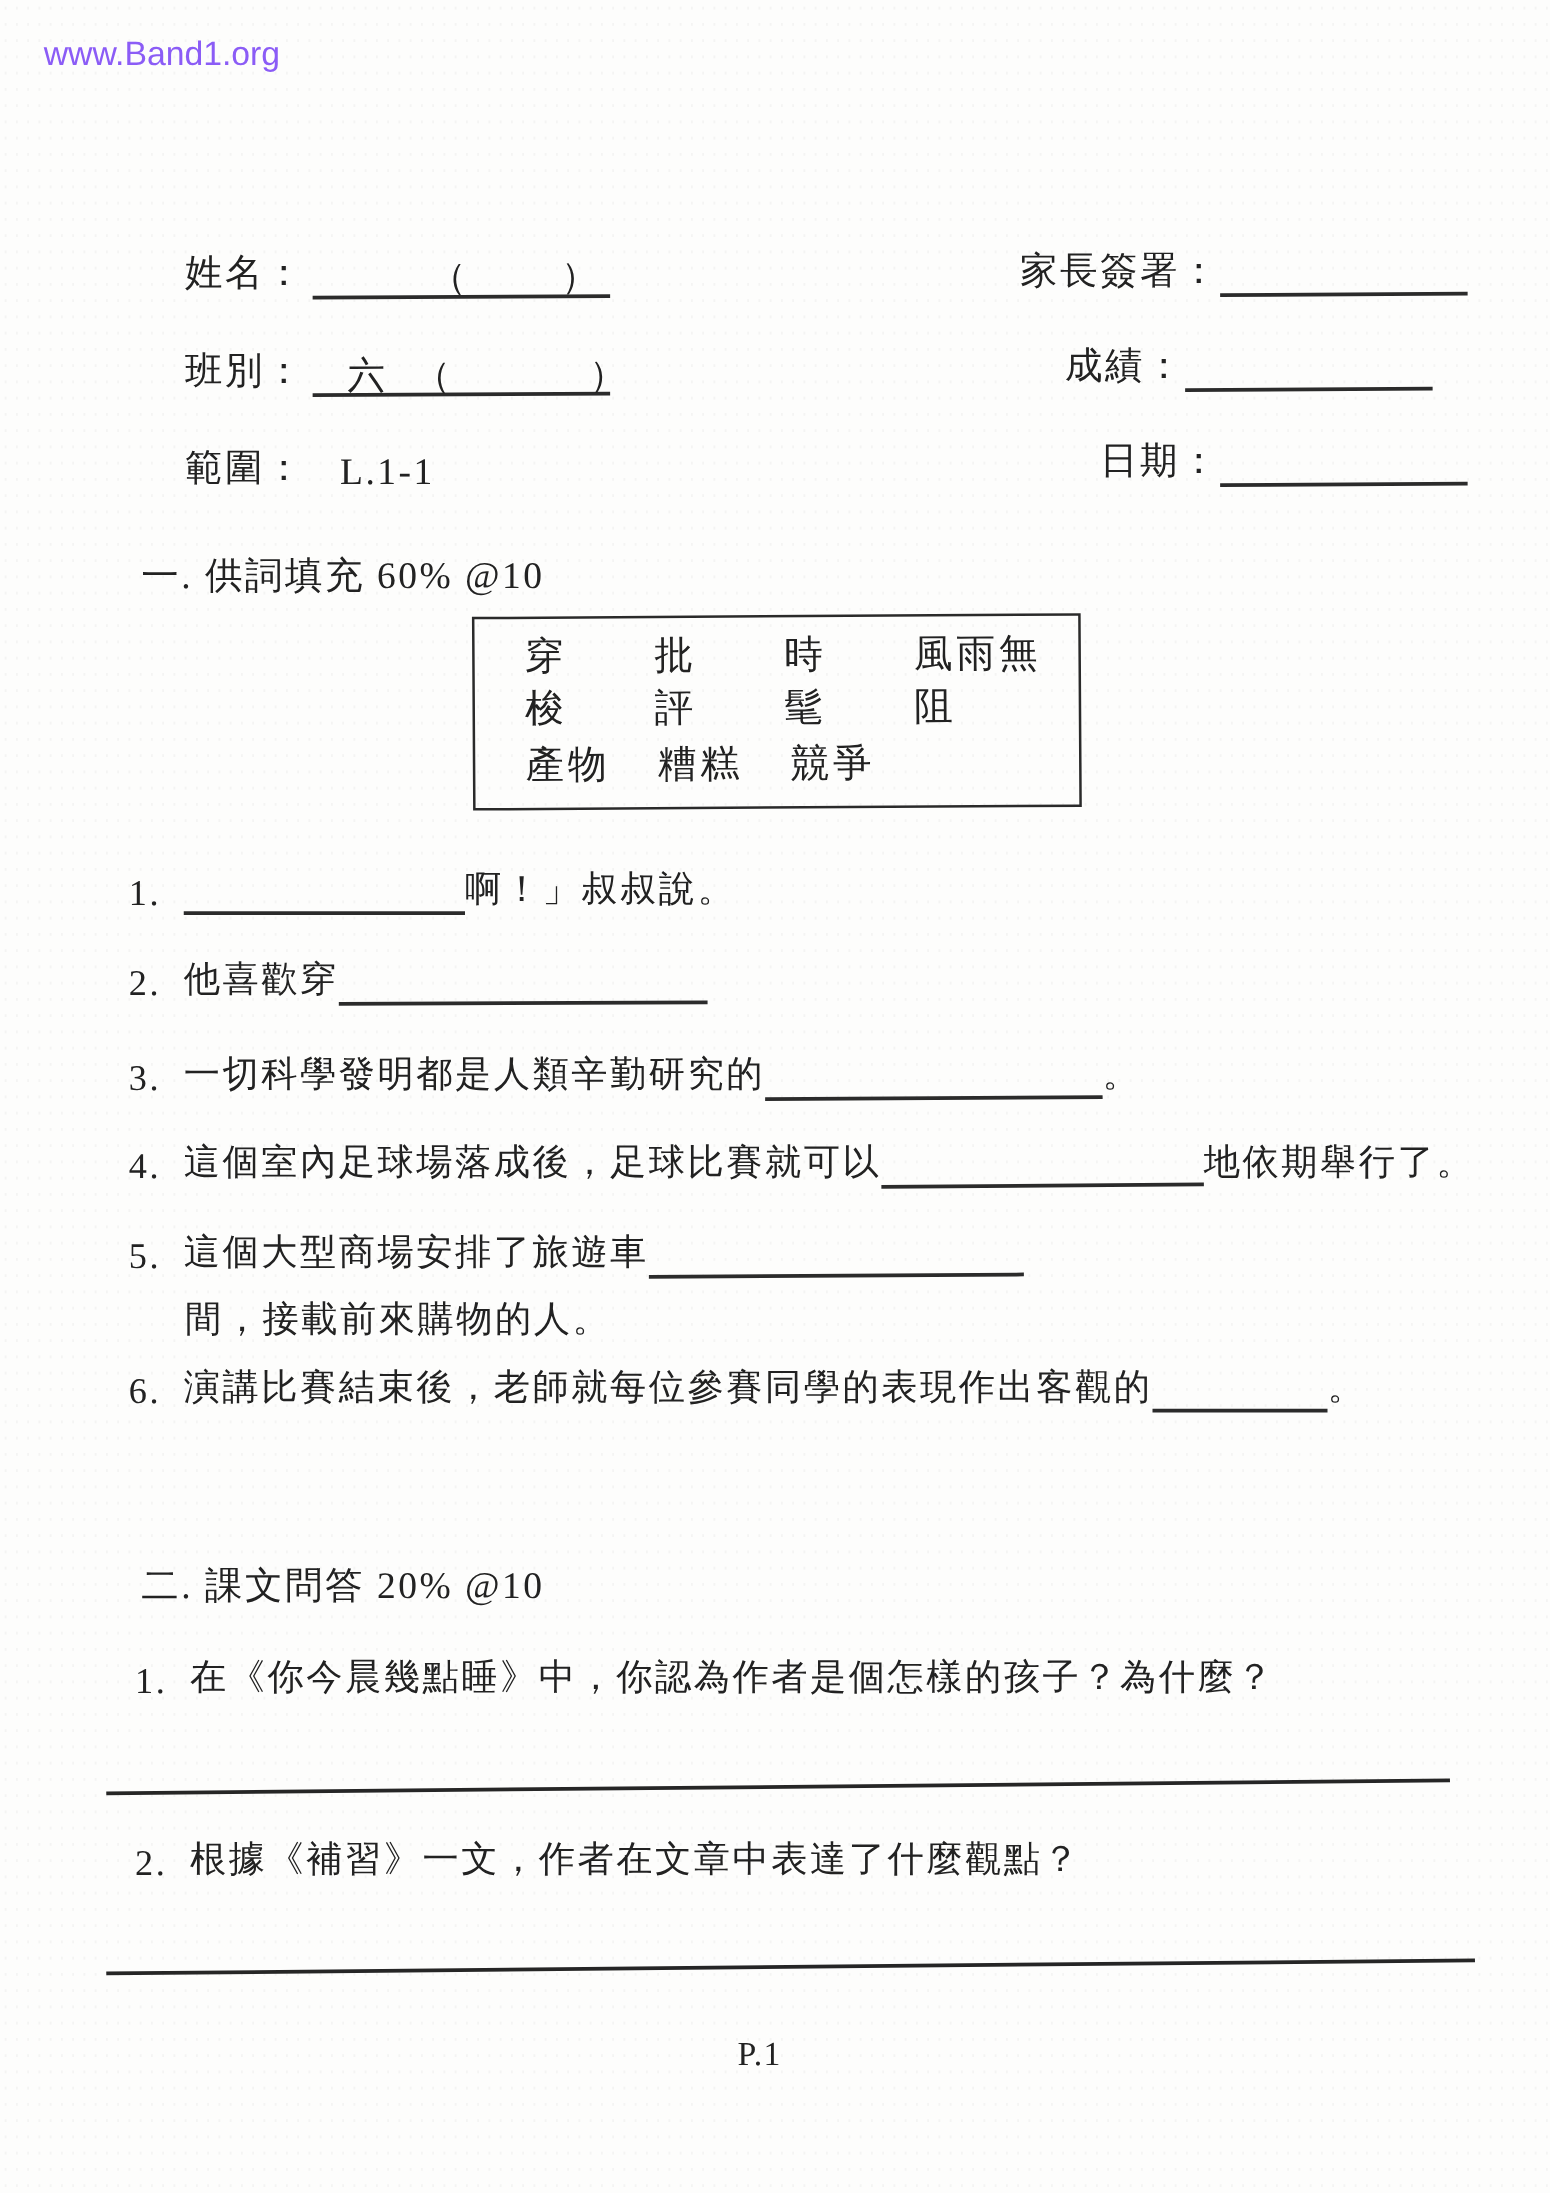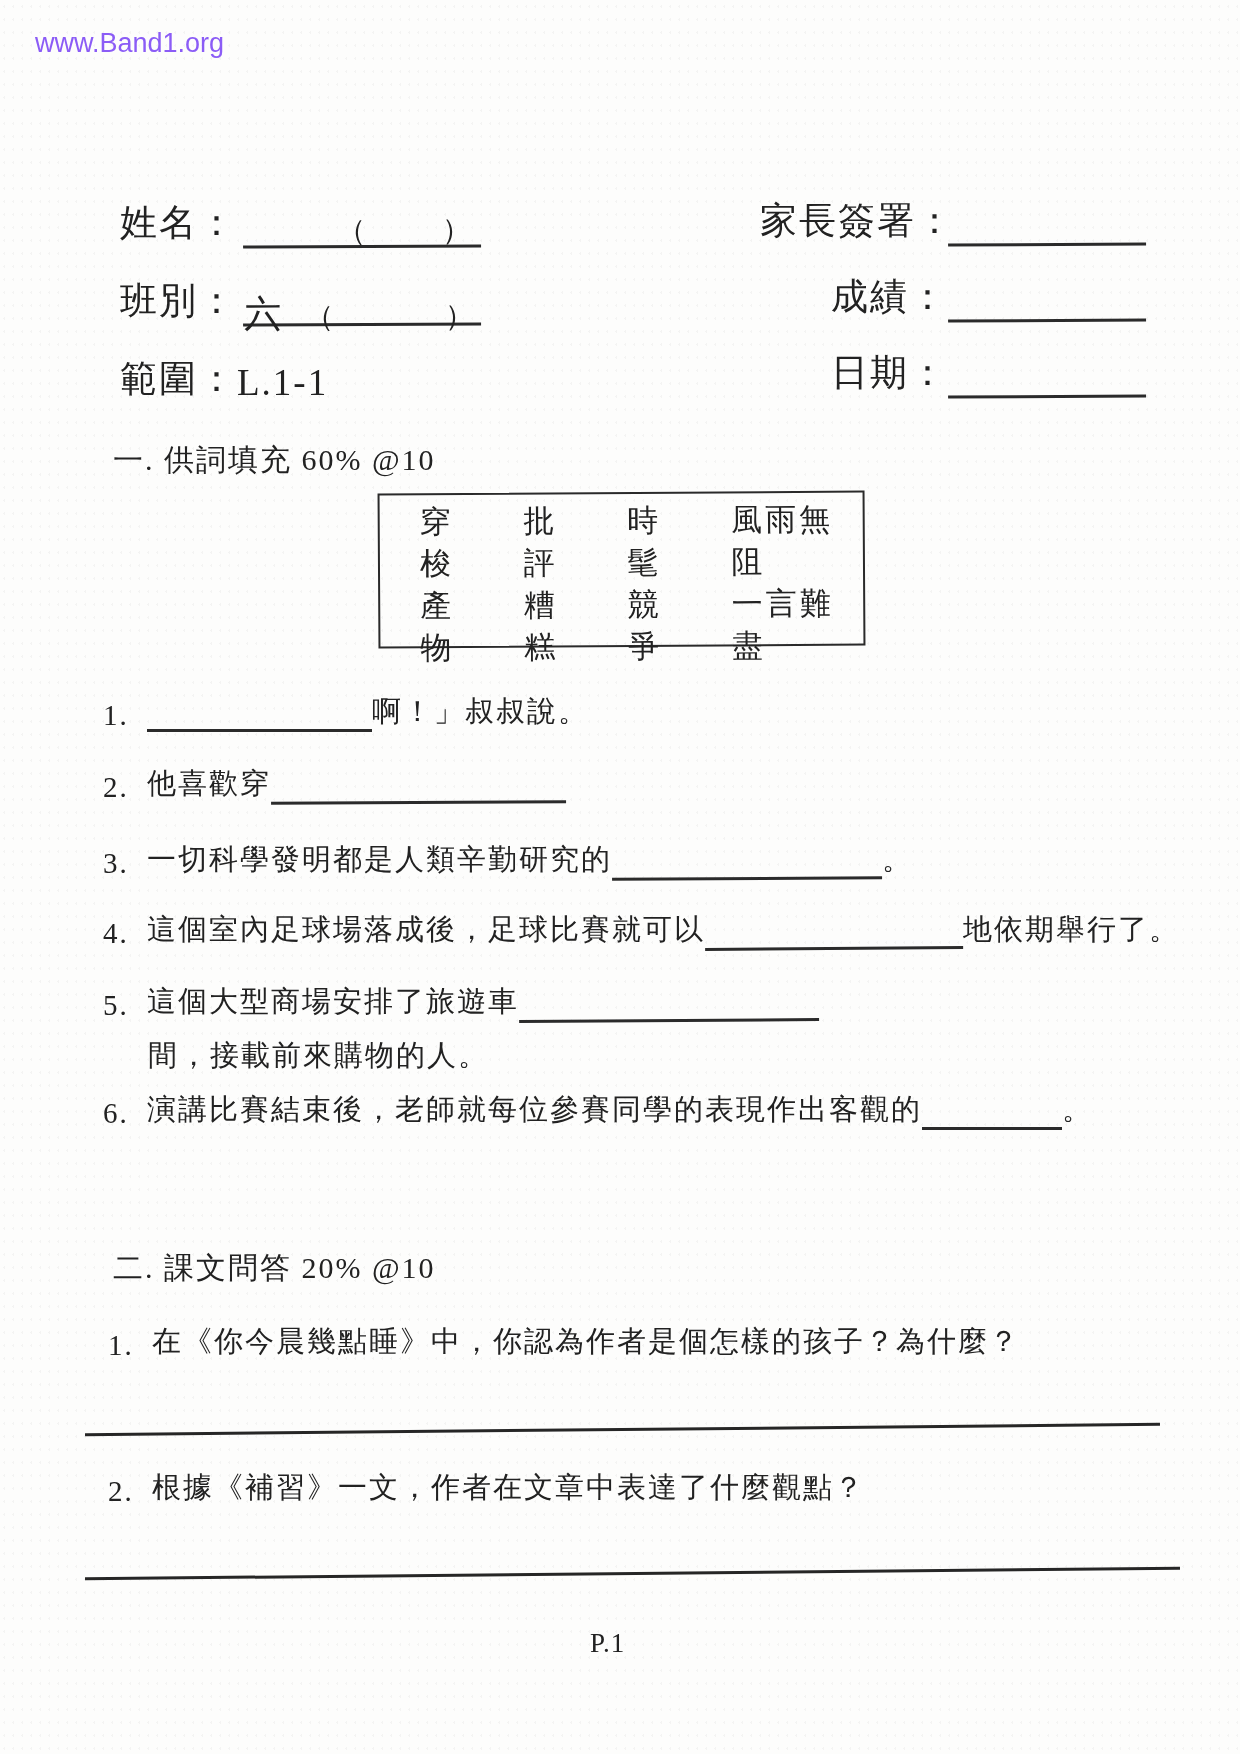--- a/index.html
+++ b/index.html
@@ -7,21 +7,21 @@
     width:1240px;height:1754px;position:relative;
     background-color:#fdfdfc;
     background-image:radial-gradient(rgba(0,0,0,0.035) 1px, transparent 1px);
     background-size:9px 13px;
     font-family:"Liberation Serif","DejaVu Serif",serif;
     color:#222;
     overflow:hidden;
   }
   .abs{position:absolute;}
   .watermark{font-family:"Liberation Sans","DejaVu Sans",sans-serif;font-size:27px;color:#8b5cf6;}
-  .lbl{font-size:37px;letter-spacing:2px;white-space:nowrap;}
+  .lbl{font-size:30px;letter-spacing:2px;white-space:nowrap;margin-left:28px;}
   .blankline{display:inline-block;border-bottom:3px solid #2b2b2b;height:34px;vertical-align:bottom;text-align:center;}
   .row{display:flex;align-items:flex-end;white-space:nowrap;}
   .hleft .blankline{margin-left:6px;}
   .paren{font-size:29px;letter-spacing:6px;}
   .heading{font-size:30px;letter-spacing:2px;white-space:nowrap;}
   .wordbox{
     border:2.5px solid #2a2a2a;
     display:flex;flex-direction:column;justify-content:space-evenly;
     padding:6px 0 10px 40px;box-sizing:border-box;
     transform:rotate(-0.35deg);
@@ -57,21 +57,21 @@
 <div class="abs row hleft" style="left:120px;top:354px;">
   <span class="lbl">範圍：</span>
   <span class="lbl">L.1-1</span>
 </div>
 
 <div class="abs row" style="left:760px;top:196px;">
   <span class="lbl rightlbl" style="width:188px;">家長簽署：</span>
   <span class="blankline" style="width:198px;transform:rotate(-0.3deg);"></span>
 </div>
 
-<div class="abs row" style="left:760px;top:272px;">
+<div class="abs row" style="left:732px;top:272px;">
   <span class="lbl rightlbl" style="width:188px;">成績：</span>
   <span class="blankline" style="width:198px;transform:rotate(-0.3deg);"></span>
 </div>
 
 <div class="abs row" style="left:760px;top:348px;">
   <span class="lbl rightlbl" style="width:188px;">日期：</span>
   <span class="blankline" style="width:198px;transform:rotate(-0.3deg);"></span>
 </div>
 
 <div class="abs heading" style="left:113px;top:440px;">一. 供詞填充 60% @10</div>
@@ -80,21 +80,20 @@
   <div class="wordrow">
     <span>穿梭</span>
     <span>批評</span>
     <span>時髦</span>
     <span>風雨無阻</span>
   </div>
   <div class="wordrow">
     <span>產物</span>
     <span>糟糕</span>
     <span>競爭</span>
-    <span>一言難盡</span>
   </div>
 </div>
 
 <div class="abs row q" style="left:103px;top:692px;">
   <span class="num">1.</span>
   <span class="blankline" style="width:225px;"></span>
   <span>啊！」叔叔說。</span>
 </div>
 
 <div class="abs row q" style="left:103px;top:764px;">

